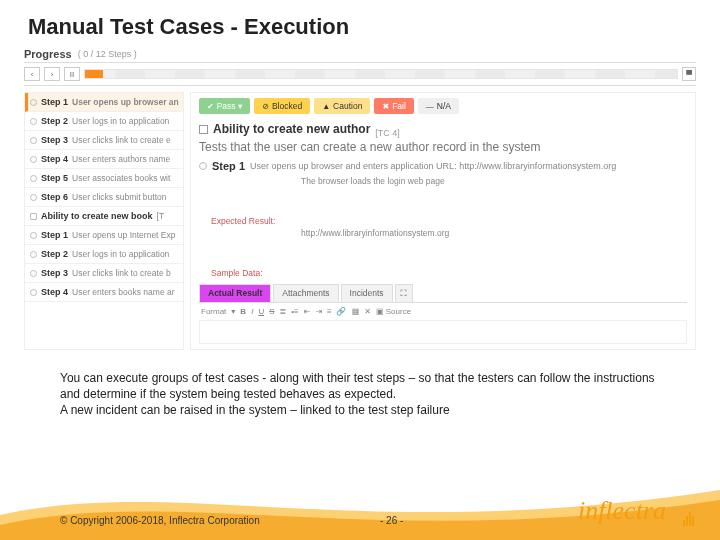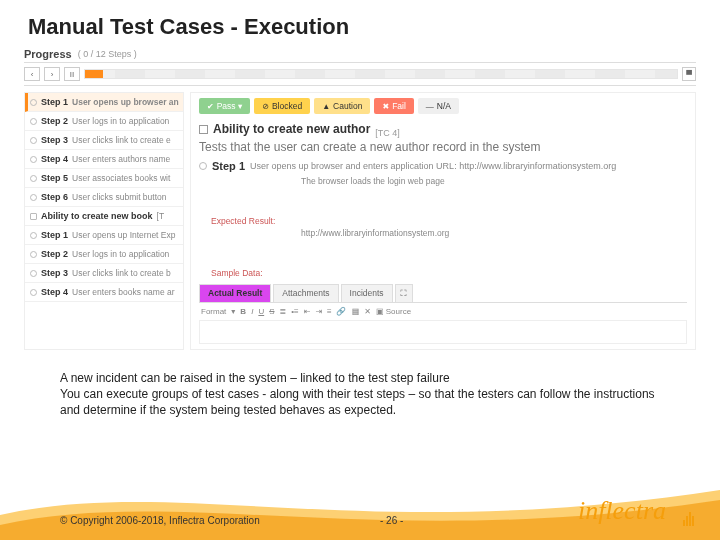--- a/index.html
+++ b/index.html
@@ -203,22 +203,22 @@
         <span>▦</span>
         <span>✕</span>
         <span>▣ <span>Source</span></span>
       </div>
       <div class="editor-body"></div>
     </div>
   </div>
 </div>
 
 <div class="para">
+  <div>You can execute groups of test cases - along with their test steps – so that the testers can follow the instructions and determine if the system being tested behaves as expected.</div>
   <div>A new incident can be raised in the system – linked to the test step failure</div>
-  <div>You can execute groups of test cases - along with their test steps – so that the testers can follow the instructions and determine if the system being tested behaves as expected.</div>
 </div>
 
 <svg class="wave" viewBox="0 0 720 70" preserveAspectRatio="none">
   <path d="M0,45 C180,5 360,75 720,20 L720,70 L0,70 Z" fill="#fdd073"></path>
   <path d="M0,55 C180,15 380,82 720,30 L720,70 L0,70 Z" fill="#f5a623" opacity="0.85"></path>
 </svg>
 
 <div class="footer">© Copyright 2006-2018, Inflectra Corporation</div>
 <div class="page-num">- 26 -</div>
 <div class="logo">

